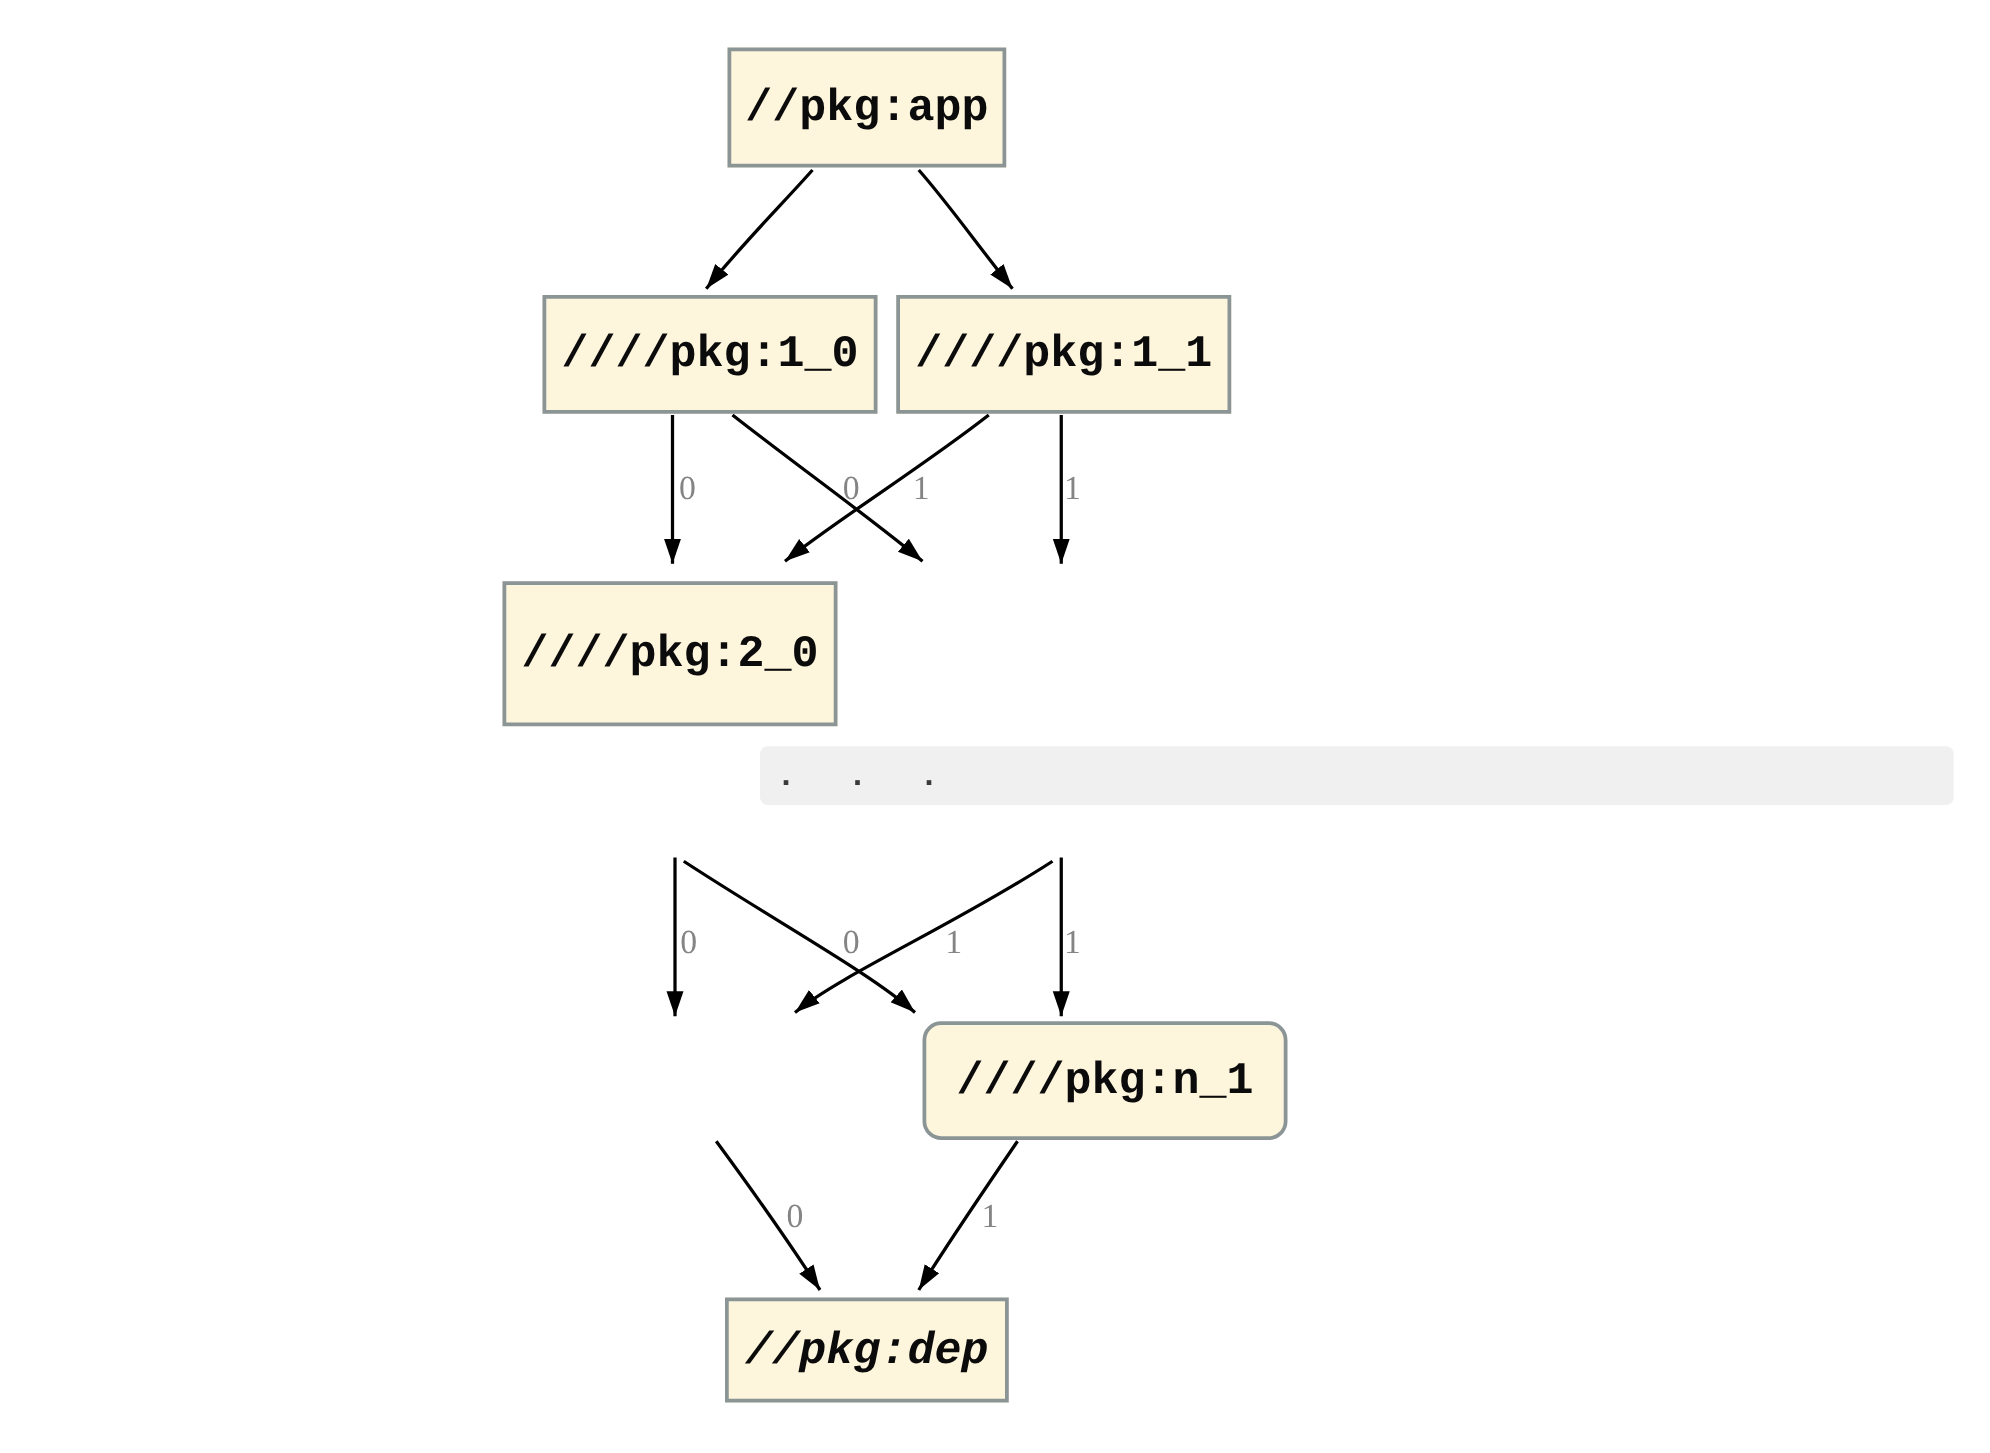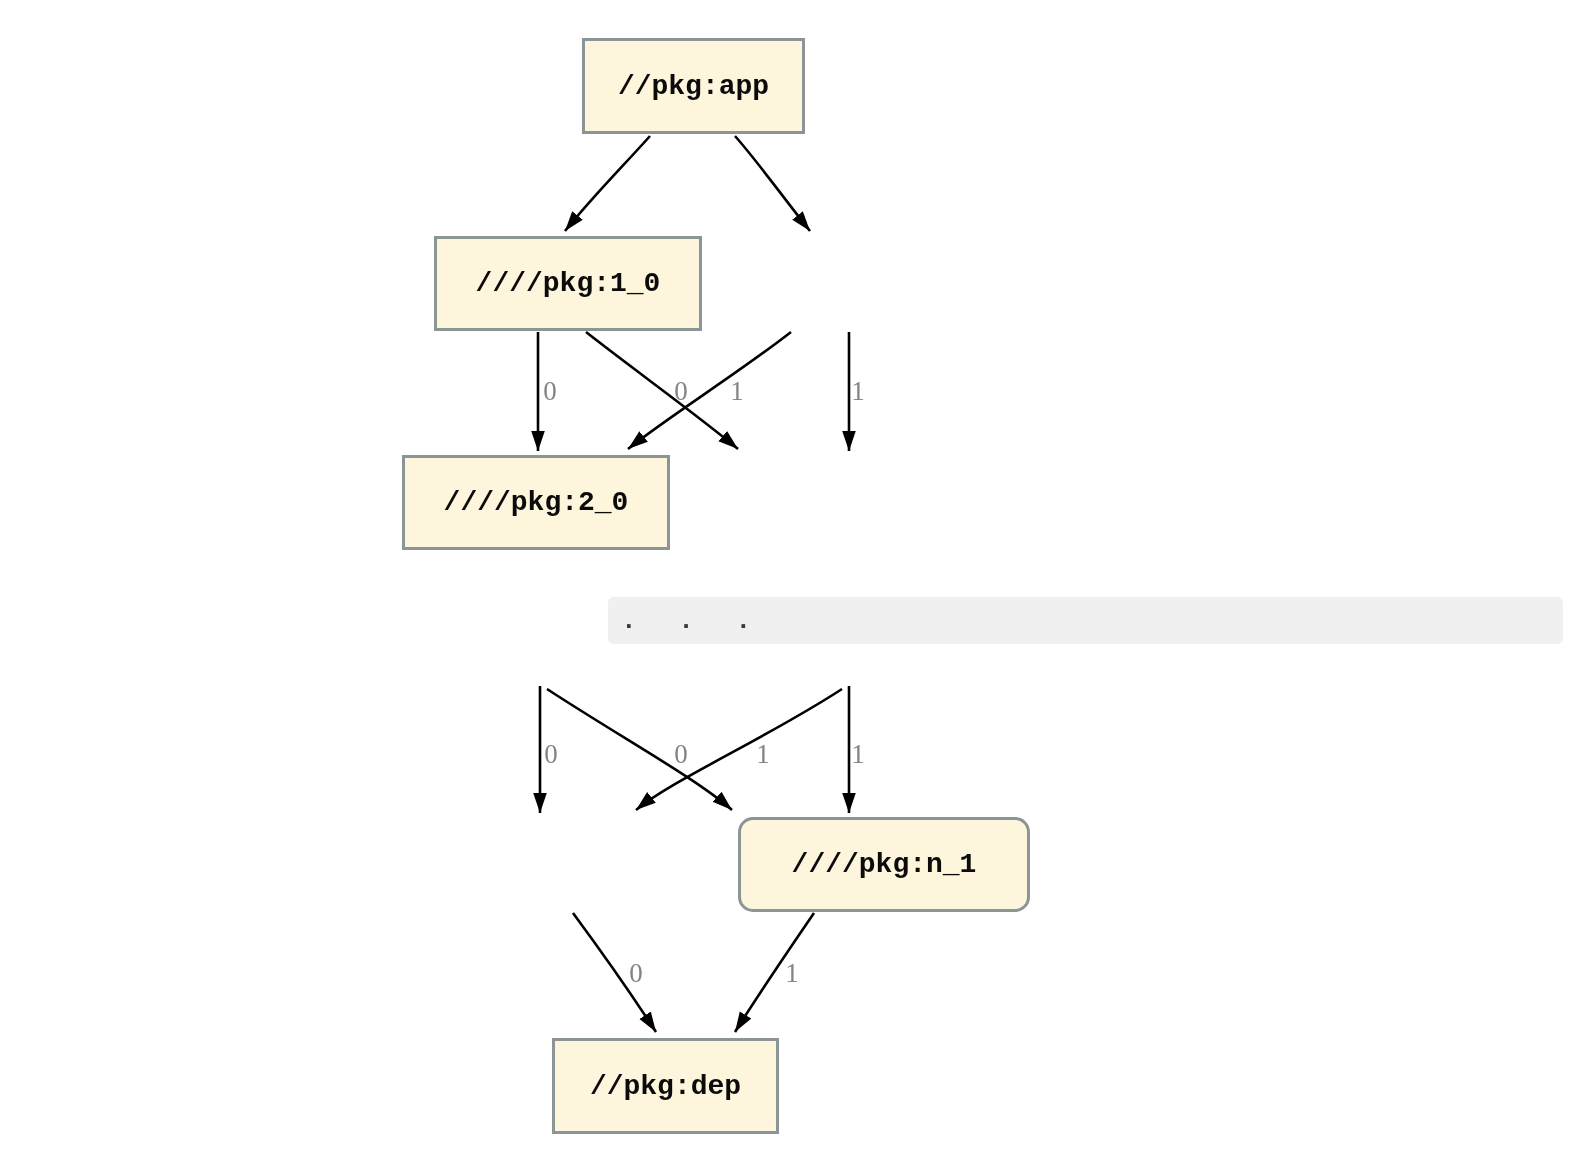--- a/index.html
+++ b/index.html
@@ -34,21 +34,21 @@
     background: var(--node-fill, #fdf5dc);
     border: 3px solid var(--node-border, #8c9596);
     display: flex;
     align-items: center;
     justify-content: center;
   }
 
   .node-label {
     font-family: "Liberation Mono", monospace;
     font-weight: bold;
-    font-size: 28px;
+    font-size: 36px;
     color: #0b0b0b;
     white-space: pre;
   }
 
   .edge-label {
     position: absolute;
     transform: translate(-50%, -50%);
     font-family: "Liberation Serif", serif;
     font-size: 27px;
     line-height: 1;
@@ -106,36 +106,39 @@
   </svg>
 
   <div class="node" style="left:582px; top:38px; width:223px; height:96px;">
     <span class="node-label">//pkg:app</span>
   </div>
 
   <div class="node" style="left:402px; top:236px; width:268px; height:95px;margin-left:32px;">
     <span class="node-label">////pkg:1_0</span>
   </div>
 
+  <div class="node" style="left:717px; top:236px; width:268px; height:95px;">
+    <span class="node-label">////pkg:1_1</span>
+  </div>
 
-  <div class="node" style="left:402px; top:455px; width:268px; height:95px;">
+  <div class="node" style="left:402px; top:465px; width:268px; height:116px;">
     <span class="node-label">////pkg:2_0</span>
   </div>
 
 
   <div class="band">
     <span class="band-ellipsis">. . .</span>
   </div>
 
 
   <div class="node" style="left:738px; top:817px; width:292px; height:95px;border-radius:15px;">
     <span class="node-label">////pkg:n_1</span>
   </div>
 
-  <div class="node" style="left:552px; top:1038px; width:227px; height:96px;">
+  <div class="node" style="left:580px; top:1038px; width:227px; height:84px;font-style:italic;">
     <span class="node-label">//pkg:dep</span>
   </div>
 
   <span class="edge-label" style="left:550px; top:391px;">0</span>
   <span class="edge-label" style="left:681px; top:391px;">0</span>
   <span class="edge-label" style="left:737px; top:391px;">1</span>
   <span class="edge-label" style="left:858px; top:391px;">1</span>
 
   <span class="edge-label" style="left:551px; top:754px;">0</span>
   <span class="edge-label" style="left:681px; top:754px;">0</span>

